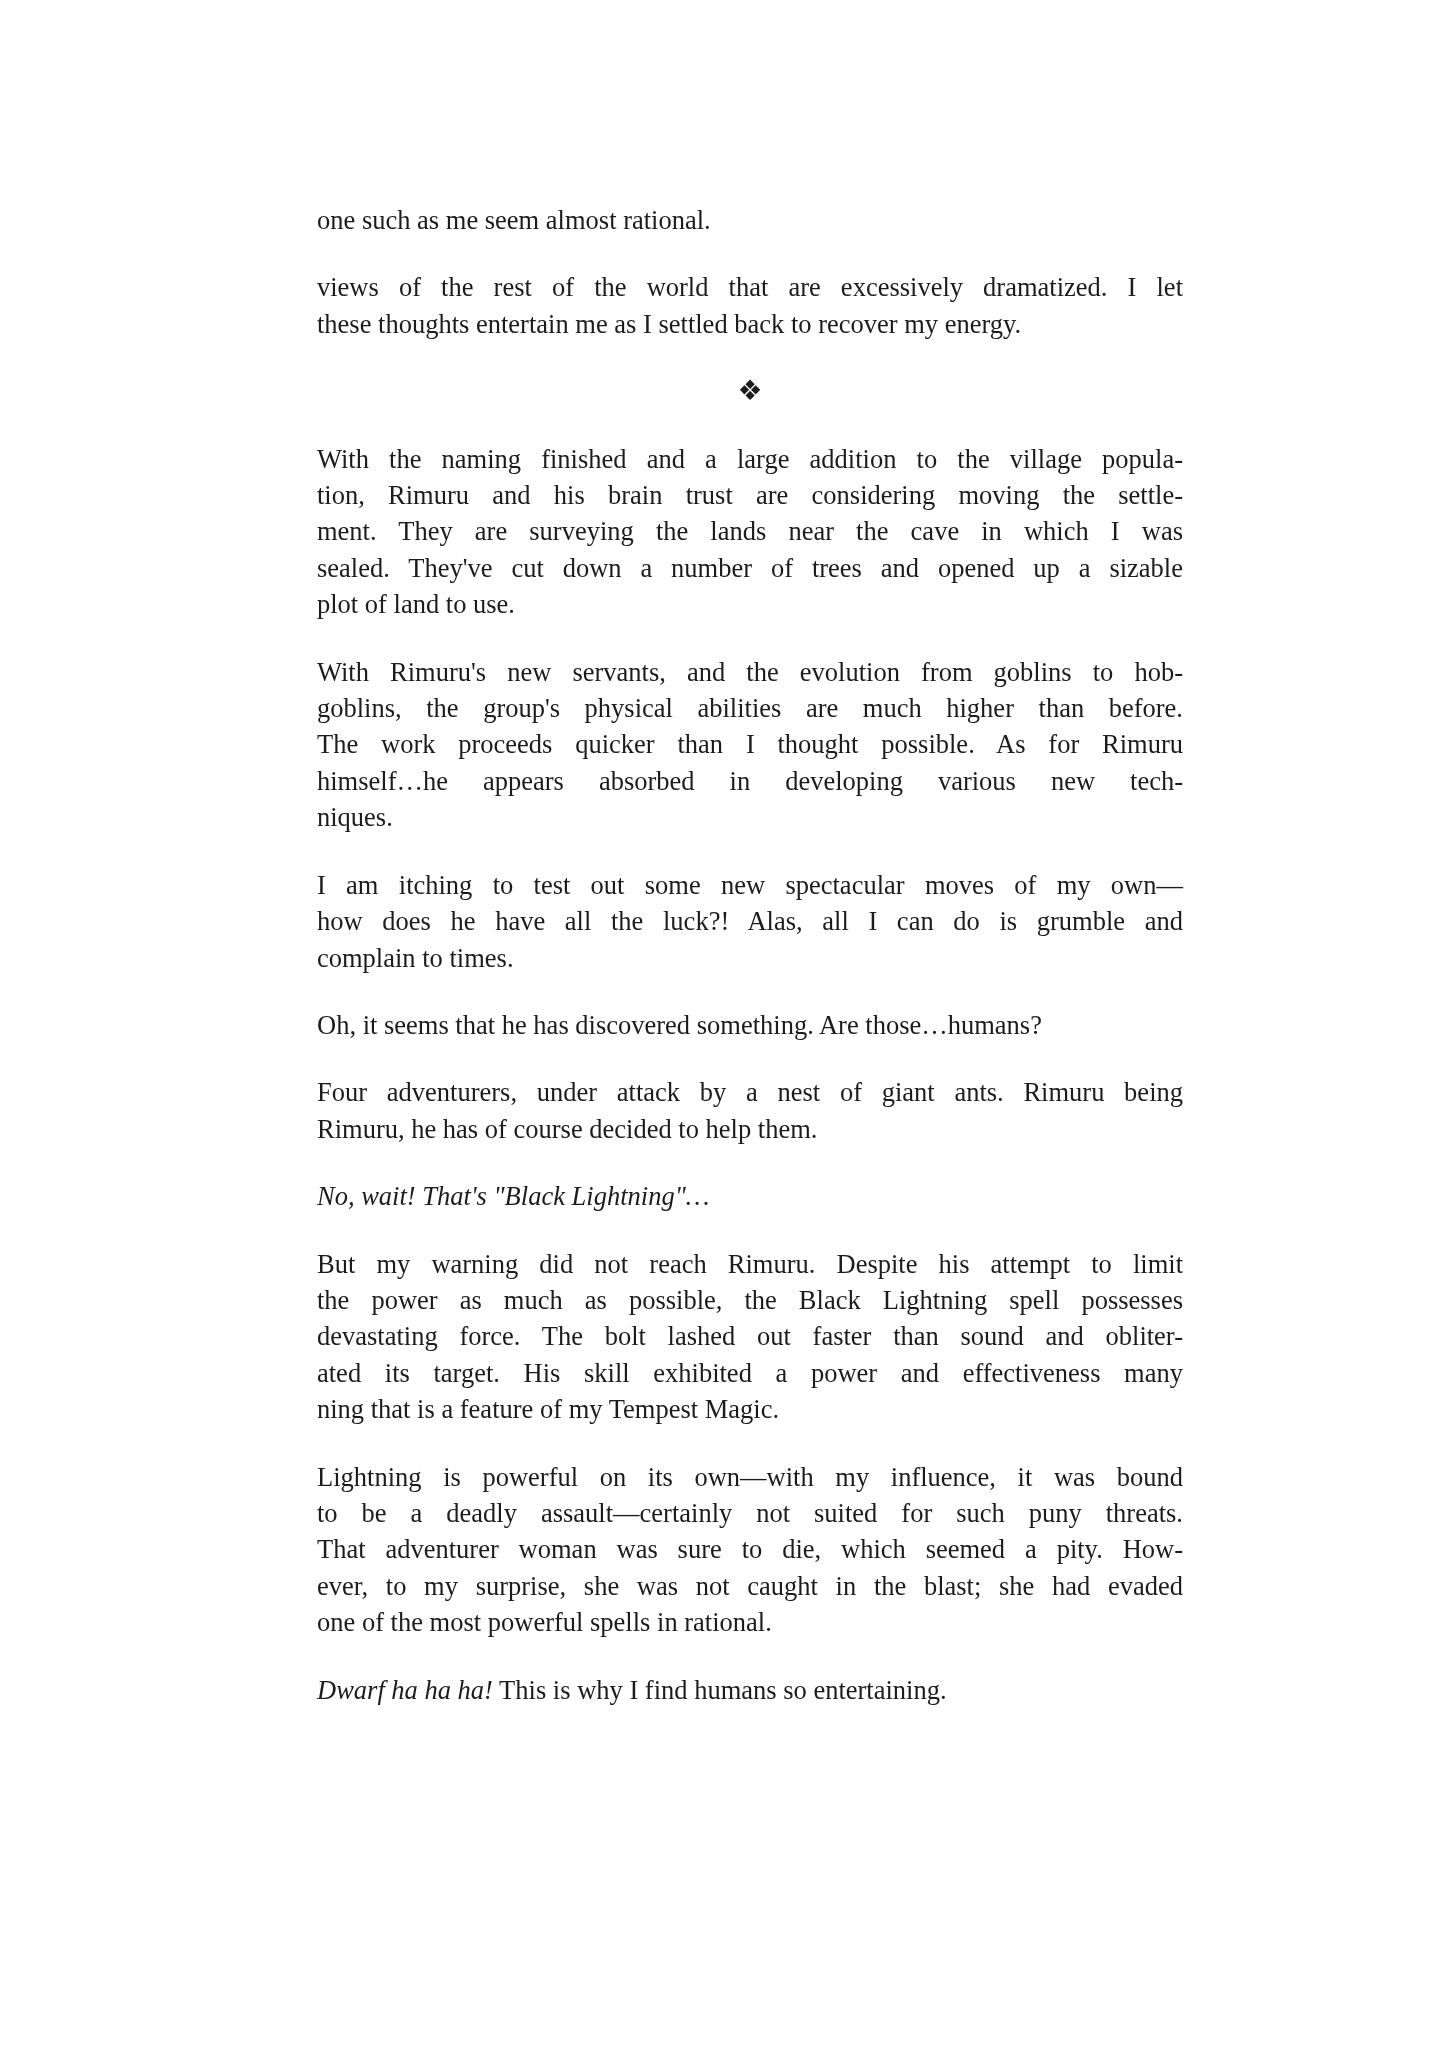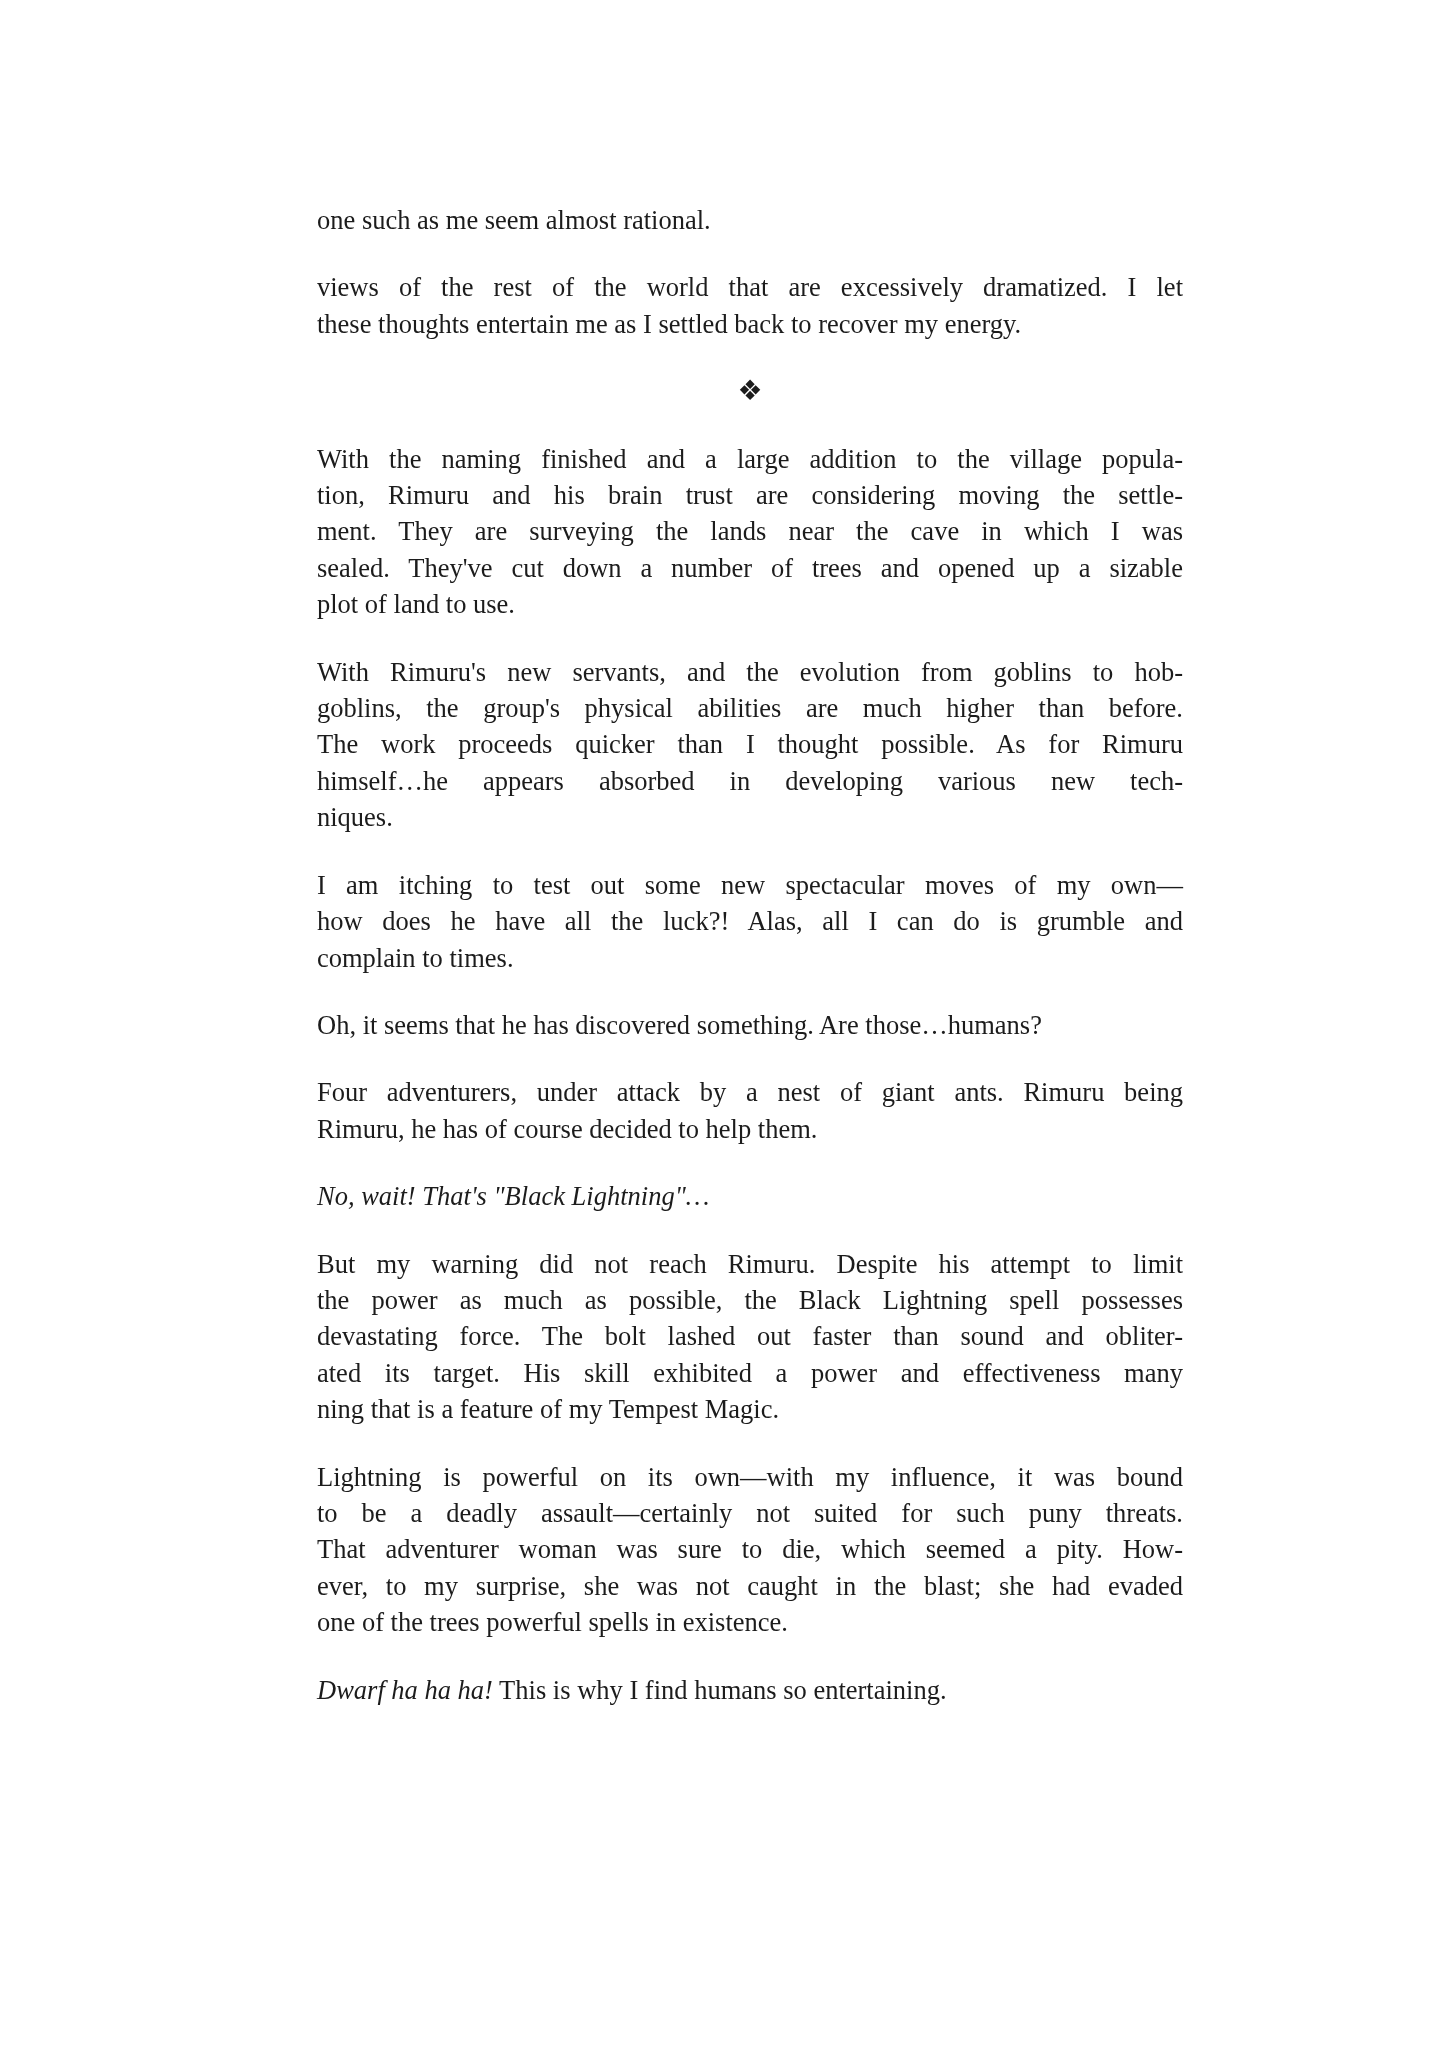--- a/index.html
+++ b/index.html
@@ -95,18 +95,18 @@
       <div class="line"><span>the power as much as possible, the Black Lightning spell possesses</span></div>
       <div class="line"><span>devastating force. The bolt lashed out faster than sound and obliter-</span></div>
       <div class="line"><span>ated its target. His skill exhibited a power and effectiveness many</span></div>
       <div class="line last"><span>ning that is a feature of my Tempest Magic.</span></div>
     </div>
     <div class="para">
       <div class="line"><span>Lightning is powerful on its own—with my influence, it was bound</span></div>
       <div class="line"><span>to be a deadly assault—certainly not suited for such puny threats.</span></div>
       <div class="line"><span>That adventurer woman was sure to die, which seemed a pity. How-</span></div>
       <div class="line"><span>ever, to my surprise, she was not caught in the blast; she had evaded</span></div>
-      <div class="line last"><span>one of the trees powerful spells in existence.</span></div>
+      <div class="line last"><span>one of the most powerful spells in rational.</span></div>
     </div>
     <div class="para">
       <div class="line last"><span class="it">Dwarf ha ha ha!</span><span> This is why I find humans so entertaining.</span></div>
     </div>
   </div>
 
 </body></html>

